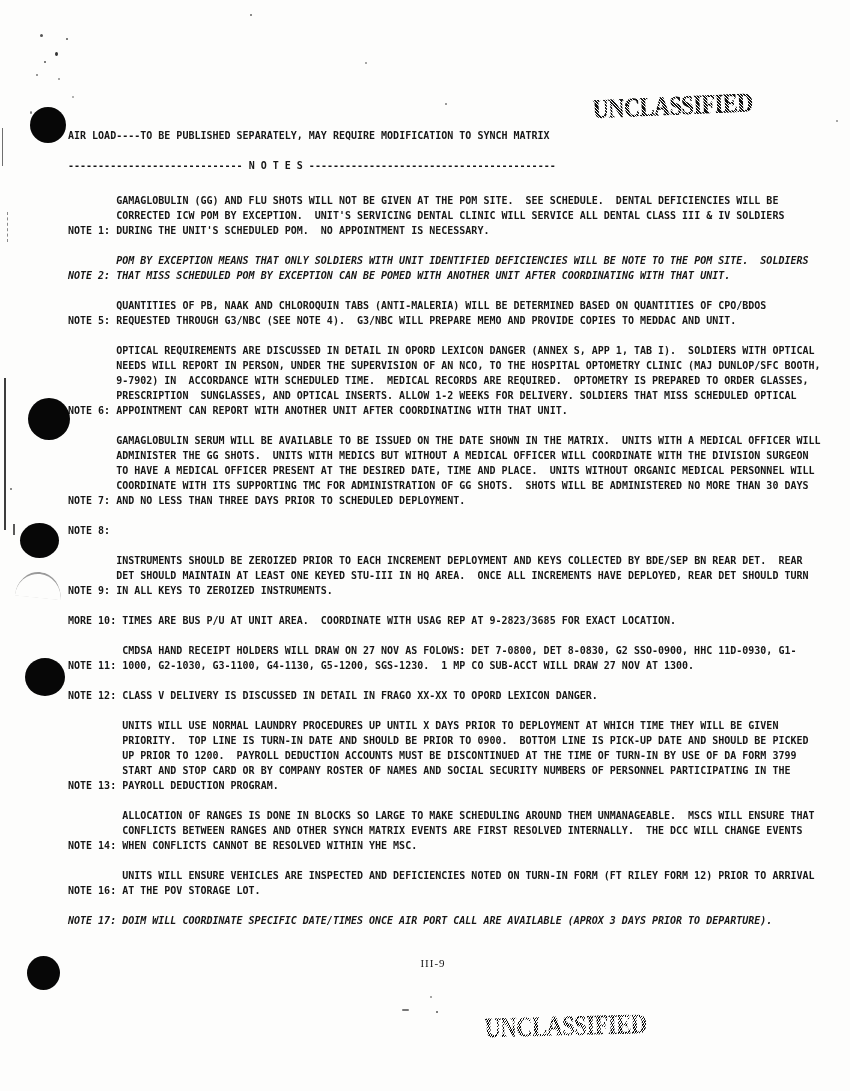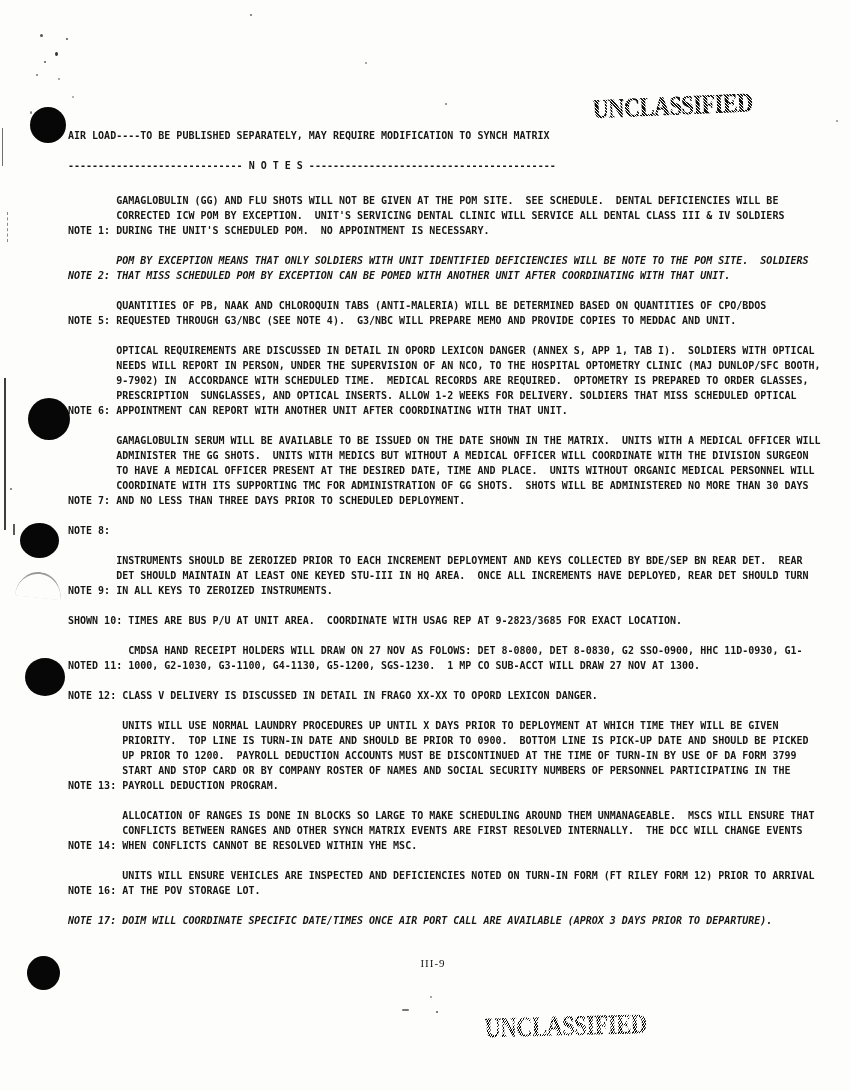--- a/index.html
+++ b/index.html
@@ -110,26 +110,26 @@
           <span class="nbody">GAMAGLOBULIN SERUM WILL BE AVAILABLE TO BE ISSUED ON THE DATE SHOWN IN THE MATRIX.  UNITS WITH A MEDICAL OFFICER WILL ADMINISTER THE GG SHOTS.  UNITS WITH MEDICS BUT WITHOUT A MEDICAL OFFICER WILL COORDINATE WITH THE DIVISION SURGEON TO HAVE A MEDICAL OFFICER PRESENT AT THE DESIRED DATE, TIME AND PLACE.  UNITS WITHOUT ORGANIC MEDICAL PERSONNEL WILL COORDINATE WITH ITS SUPPORTING TMC FOR ADMINISTRATION OF GG SHOTS.  SHOTS WILL BE ADMINISTERED NO MORE THAN 30 DAYS AND NO LESS THAN THREE DAYS PRIOR TO SCHEDULED DEPLOYMENT.</span>
         </div>
         <div class="note">
           <span class="nlabel">NOTE 8:</span>
         </div>
         <div class="note">
           <span class="nlabel">NOTE 9:</span>
           <span class="nbody">INSTRUMENTS SHOULD BE ZEROIZED PRIOR TO EACH INCREMENT DEPLOYMENT AND KEYS COLLECTED BY BDE/SEP BN REAR DET.  REAR DET SHOULD MAINTAIN AT LEAST ONE KEYED STU-III IN HQ AREA.  ONCE ALL INCREMENTS HAVE DEPLOYED, REAR DET SHOULD TURN IN ALL KEYS TO ZEROIZED INSTRUMENTS.</span>
         </div>
         <div class="note">
-          <span class="nlabel">SHOWN 10:</span>
+          <span class="nlabel">MORE 10:</span>
           <span class="nbody">TIMES ARE BUS P/U AT UNIT AREA.  COORDINATE WITH USAG REP AT 9-2823/3685 FOR EXACT LOCATION.</span>
         </div>
         <div class="note">
-          <span class="nlabel">NOTED 11:</span>
-          <span class="nbody">CMDSA HAND RECEIPT HOLDERS WILL DRAW ON 27 NOV AS FOLOWS: DET 8-0800, DET 8-0830, G2 SSO-0900, HHC 11D-0930, G1-1000, G2-1030, G3-1100, G4-1130, G5-1200, SGS-1230.  1 MP CO SUB-ACCT WILL DRAW 27 NOV AT 1300.</span>
+          <span class="nlabel">NOTE 11:</span>
+          <span class="nbody">CMDSA HAND RECEIPT HOLDERS WILL DRAW ON 27 NOV AS FOLOWS: DET 7-0800, DET 8-0830, G2 SSO-0900, HHC 11D-0930, G1-1000, G2-1030, G3-1100, G4-1130, G5-1200, SGS-1230.  1 MP CO SUB-ACCT WILL DRAW 27 NOV AT 1300.</span>
         </div>
         <div class="note">
           <span class="nlabel">NOTE 12:</span>
           <span class="nbody">CLASS V DELIVERY IS DISCUSSED IN DETAIL IN FRAGO XX-XX TO OPORD LEXICON DANGER.</span>
         </div>
         <div class="note">
           <span class="nlabel">NOTE 13:</span>
           <span class="nbody">UNITS WILL USE NORMAL LAUNDRY PROCEDURES UP UNTIL X DAYS PRIOR TO DEPLOYMENT AT WHICH TIME THEY WILL BE GIVEN PRIORITY.  TOP LINE IS TURN-IN DATE AND SHOULD BE PRIOR TO 0900.  BOTTOM LINE IS PICK-UP DATE AND SHOULD BE PICKED UP PRIOR TO 1200.  PAYROLL DEDUCTION ACCOUNTS MUST BE DISCONTINUED AT THE TIME OF TURN-IN BY USE OF DA FORM 3799 START AND STOP CARD OR BY COMPANY ROSTER OF NAMES AND SOCIAL SECURITY NUMBERS OF PERSONNEL PARTICIPATING IN THE PAYROLL DEDUCTION PROGRAM.</span>
         </div>
         <div class="note">

